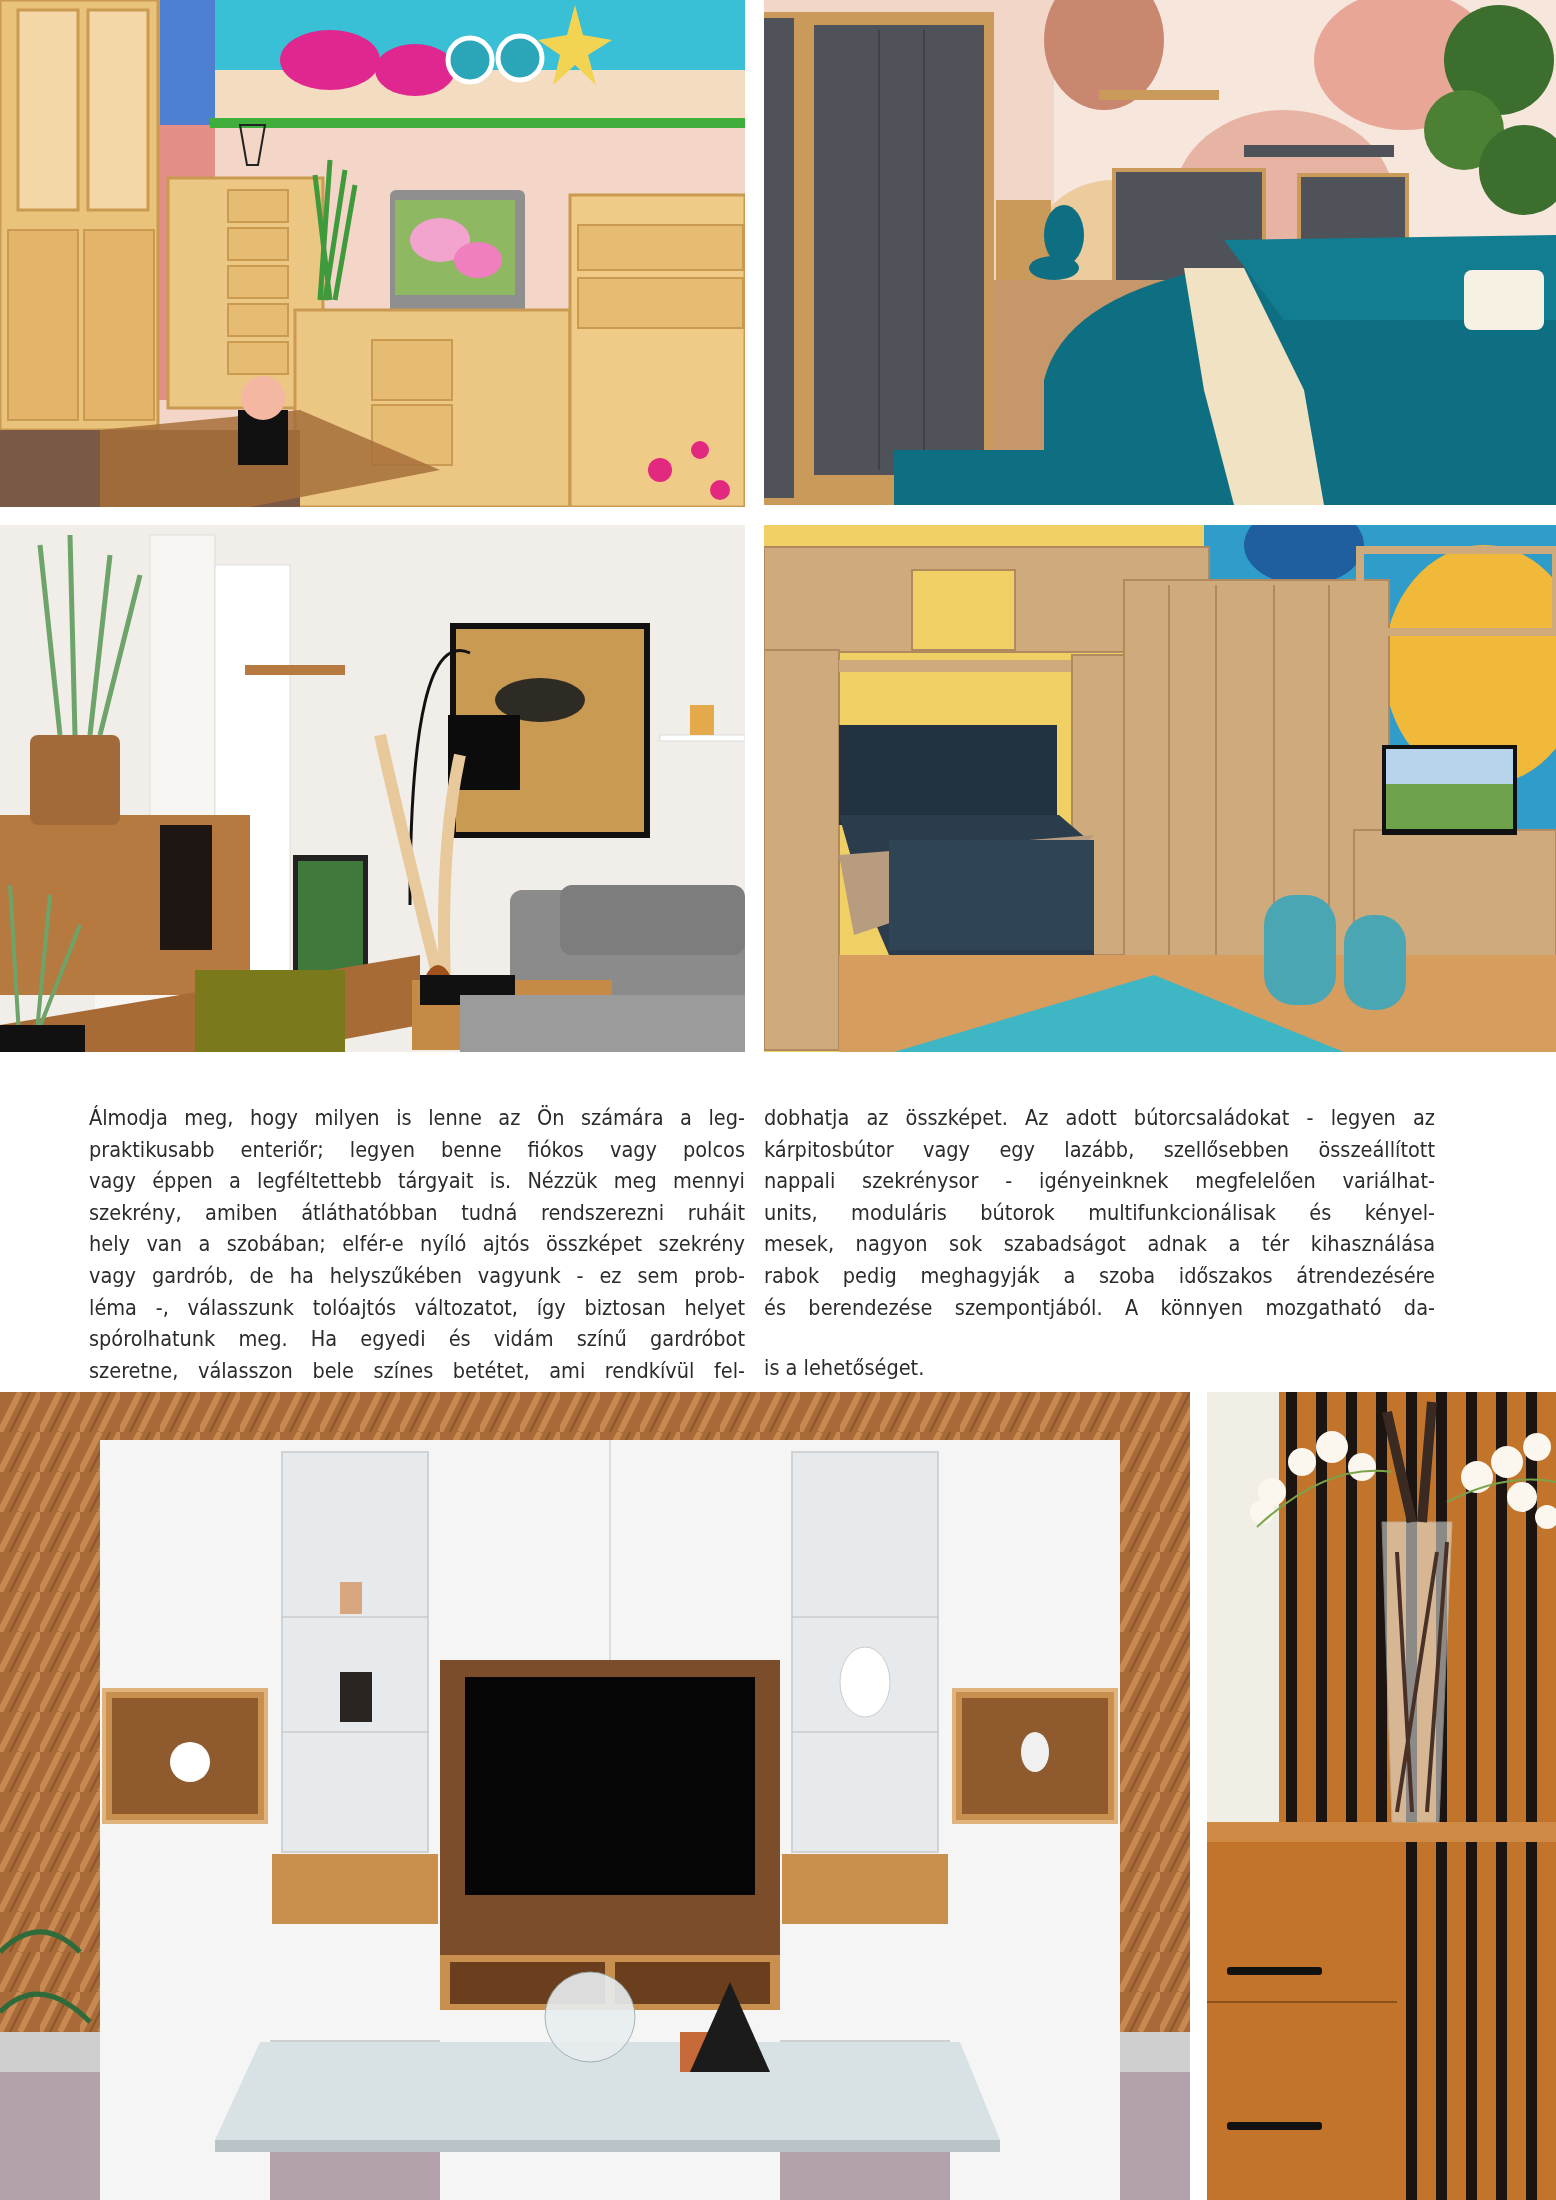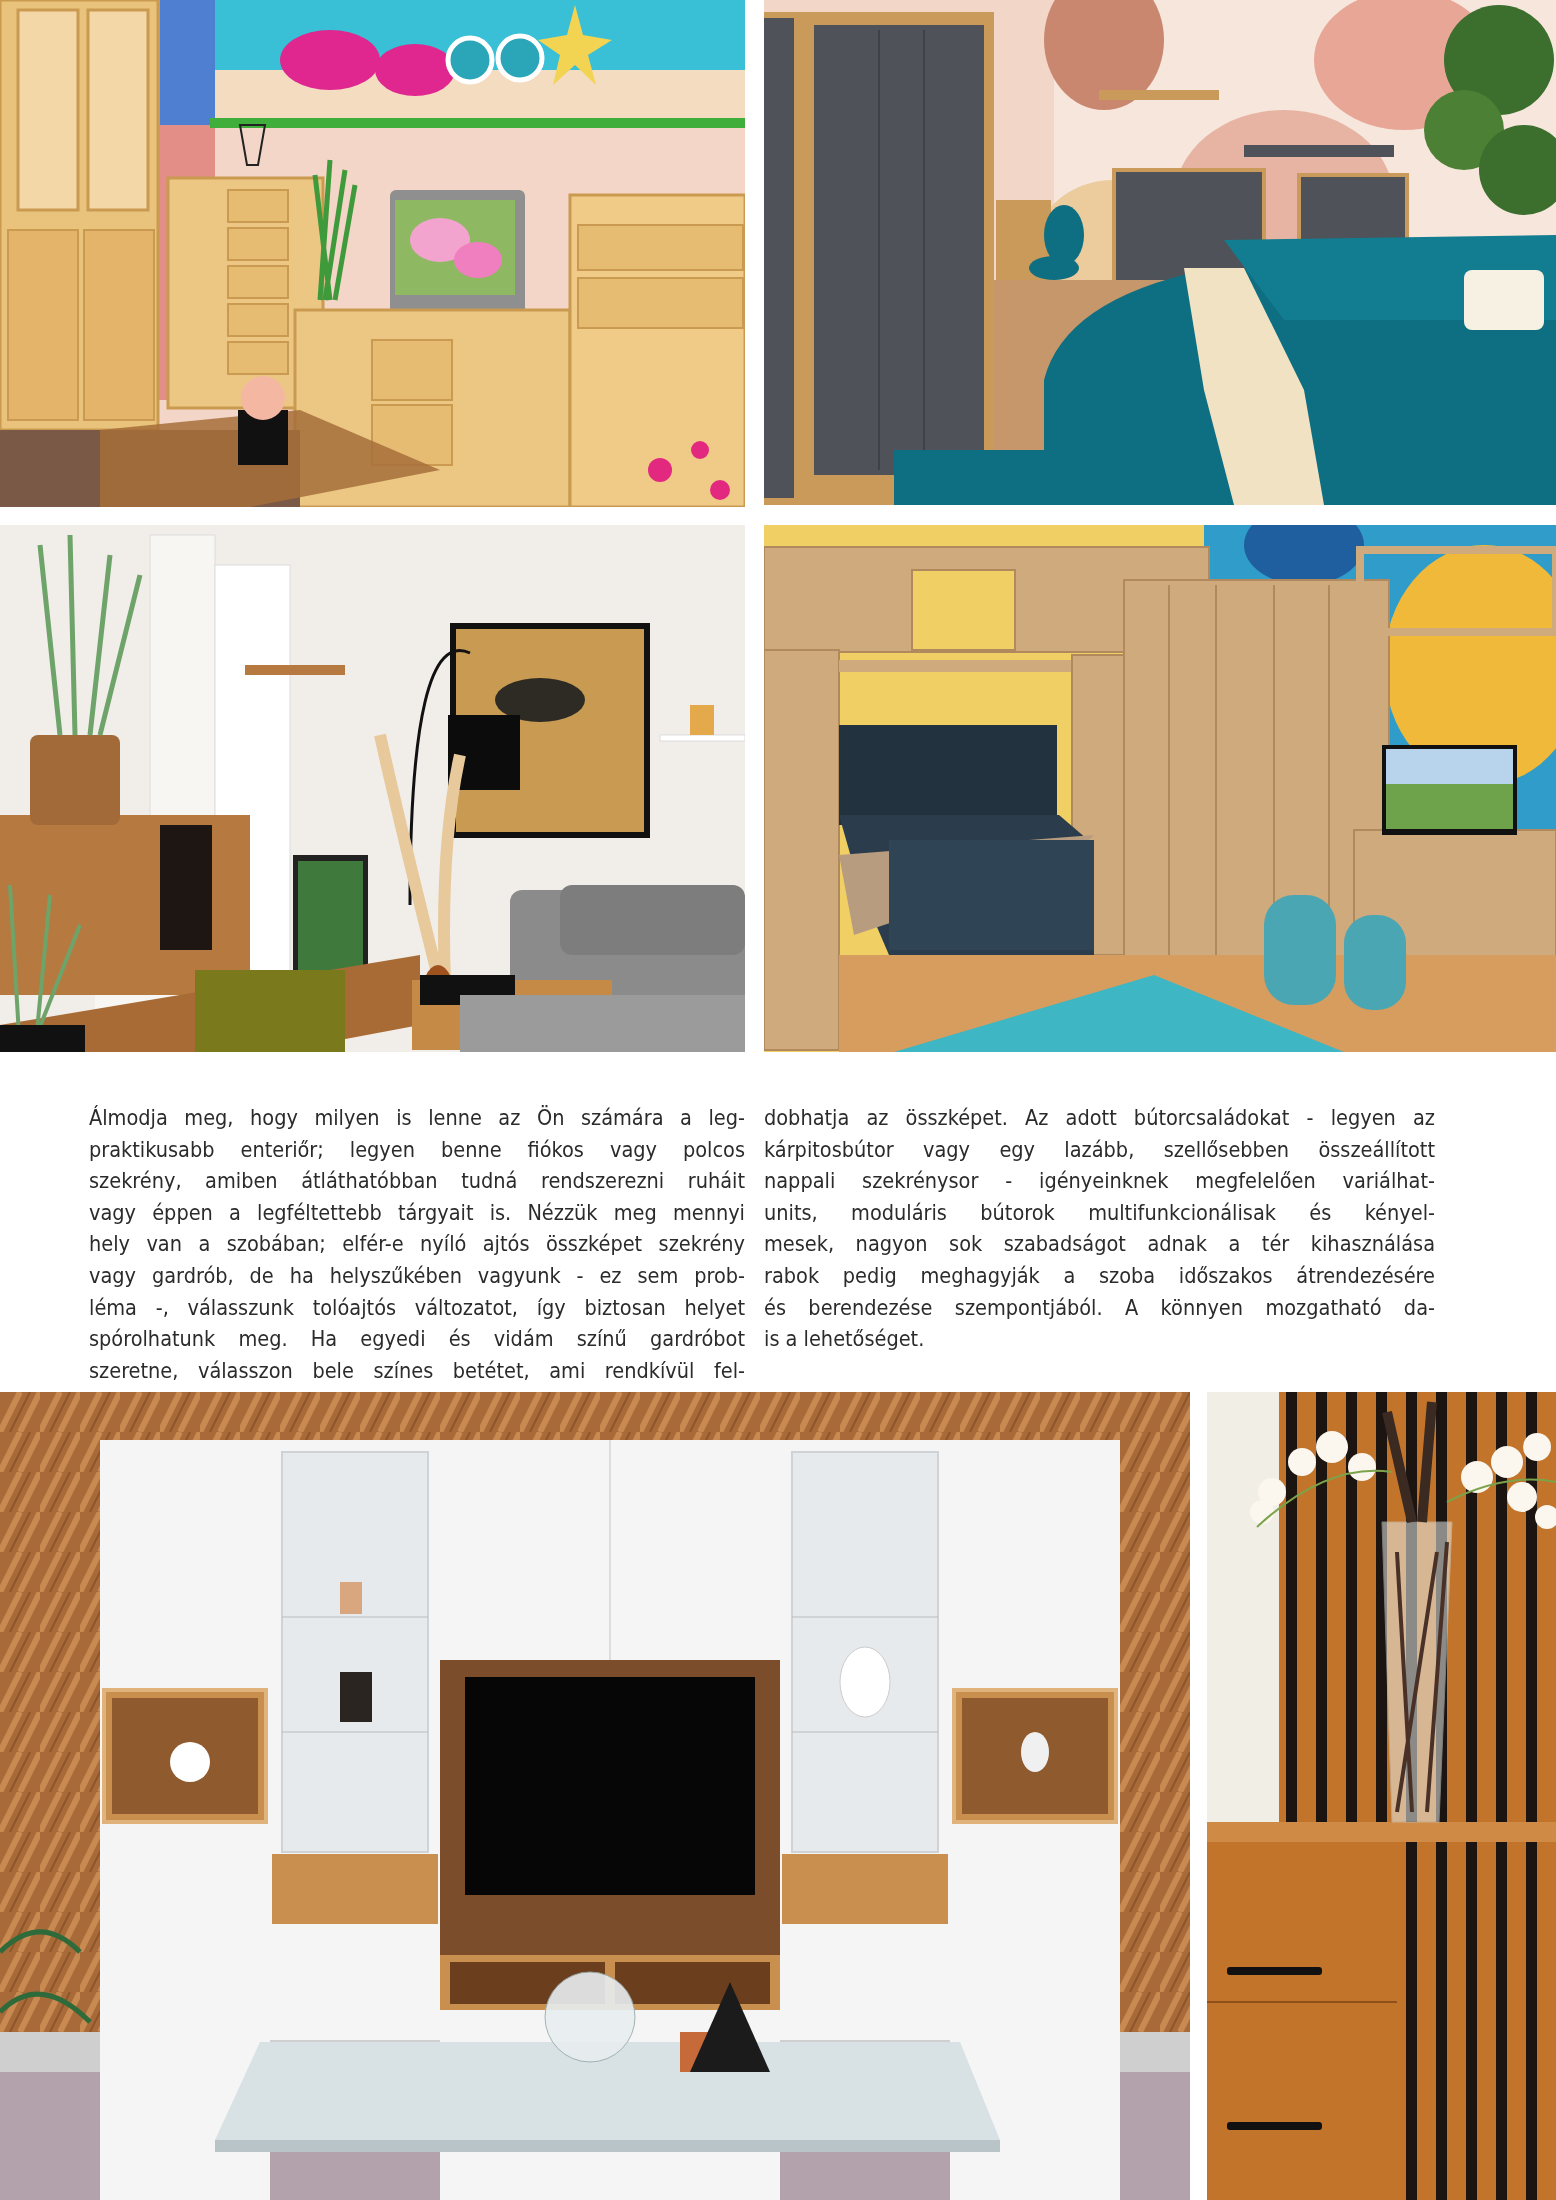--- a/index.html
+++ b/index.html
@@ -10,21 +10,21 @@
 
   #p1 { left:0; top:0; width:745px; height:507px; }
   #p2 { left:764px; top:0; width:792px; height:505px; }
   #p3 { left:0; top:525px; width:745px; height:527px; }
   #p4 { left:764px; top:525px; width:792px; height:527px; }
   #p5 { left:0; top:1392px; width:1190px; height:808px; }
   #p6 { left:1207px; top:1392px; width:349px; height:808px; }
 
   .text-col { position:absolute; top:1102px; font-family:"DejaVu Sans Condensed","DejaVu Sans", sans-serif; font-size:21.5px; line-height:31.6px; color:#2b2b2b; letter-spacing:0; }
   .text-col .ln { display:block; white-space:nowrap; text-align:justify; text-align-last:justify; height:31.6px; }
-  .text-col .ln.last { text-align-last:left; }
+  .text-col .ln.last { text-align-last:left;margin-top:29px; }
   #col1 { left:89px; width:656px; }
   #col2 { left:764px; width:671px; }
 </style>
 </head>
 <body>
 
 <div class="photo" id="p1">
   <span class="caption">Natural pine living room furniture with beach-themed wall mural</span>
   <svg viewBox="0 0 745 507" preserveAspectRatio="none">
     <rect width="745" height="507" fill="#f3d6c7"></rect>
@@ -209,22 +209,22 @@
     <rect x="500" y="370" width="72" height="110" fill="#4ba6b3" rx="30"></rect>
     <rect x="580" y="390" width="62" height="95" fill="#4ba6b3" rx="28"></rect>
 
     <polygon points="130,527 390,450 580,527" fill="#3fb6c4"></polygon>
   </svg>
 </div>
 
 <div class="text-col" id="col1">
   <span class="ln">Álmodja meg, hogy milyen is lenne az Ön számára a leg-</span>
   <span class="ln">praktikusabb enteriőr; legyen benne fiókos vagy polcos</span>
+  <span class="ln">vagy éppen a legféltettebb tárgyait is. Nézzük meg mennyi</span>
   <span class="ln">szekrény, amiben átláthatóbban tudná rendszerezni ruháit</span>
-  <span class="ln">vagy éppen a legféltettebb tárgyait is. Nézzük meg mennyi</span>
   <span class="ln">hely van a szobában; elfér-e nyíló ajtós összképet szekrény</span>
   <span class="ln">vagy gardrób, de ha helyszűkében vagyunk - ez sem prob-</span>
   <span class="ln">léma -, válasszunk tolóajtós változatot, így biztosan helyet</span>
   <span class="ln">spórolhatunk meg. Ha egyedi és vidám színű gardróbot</span>
   <span class="ln">szeretne, válasszon bele színes betétet, ami rendkívül fel-</span>
 </div>
 <div class="text-col" id="col2">
   <span class="ln">dobhatja az összképet. Az adott bútorcsaládokat - legyen az</span>
   <span class="ln">kárpitosbútor vagy egy lazább, szellősebben összeállított</span>
   <span class="ln">nappali szekrénysor - igényeinknek megfelelően variálhat-</span>

